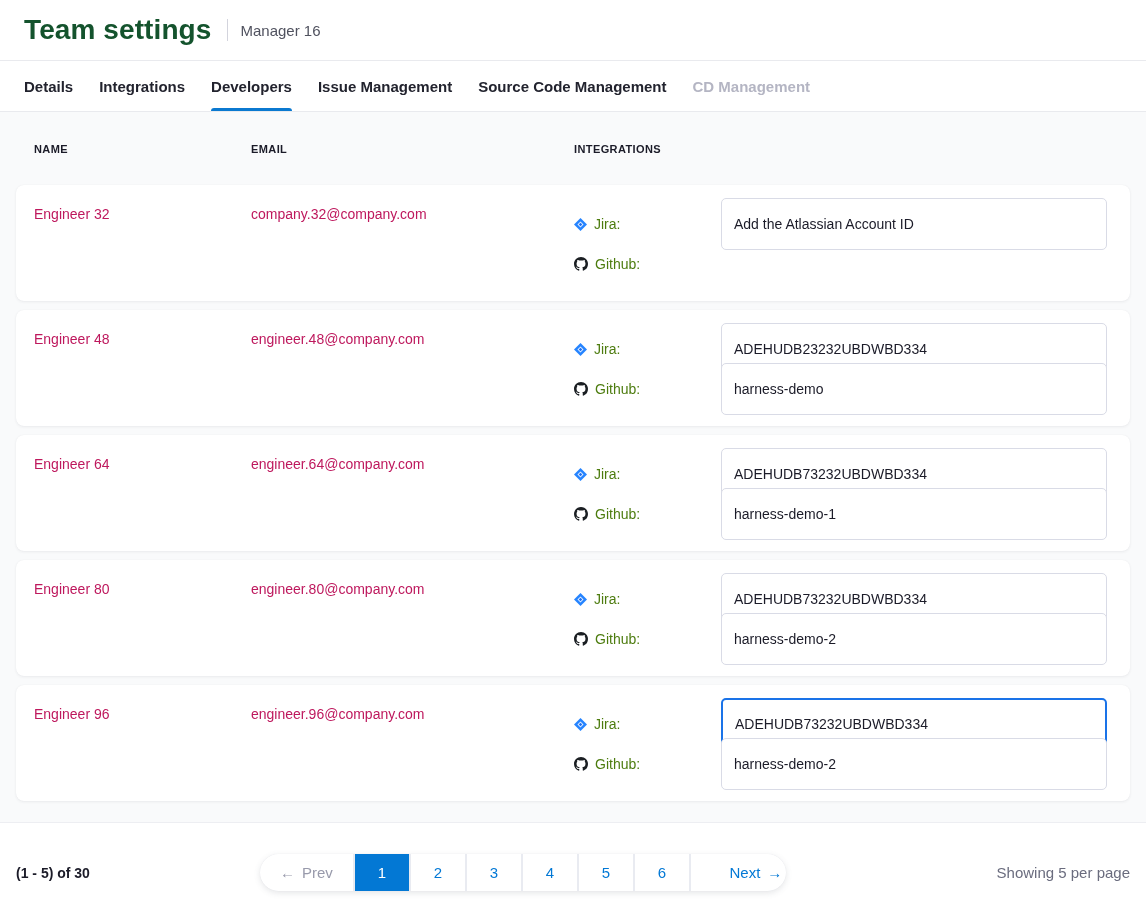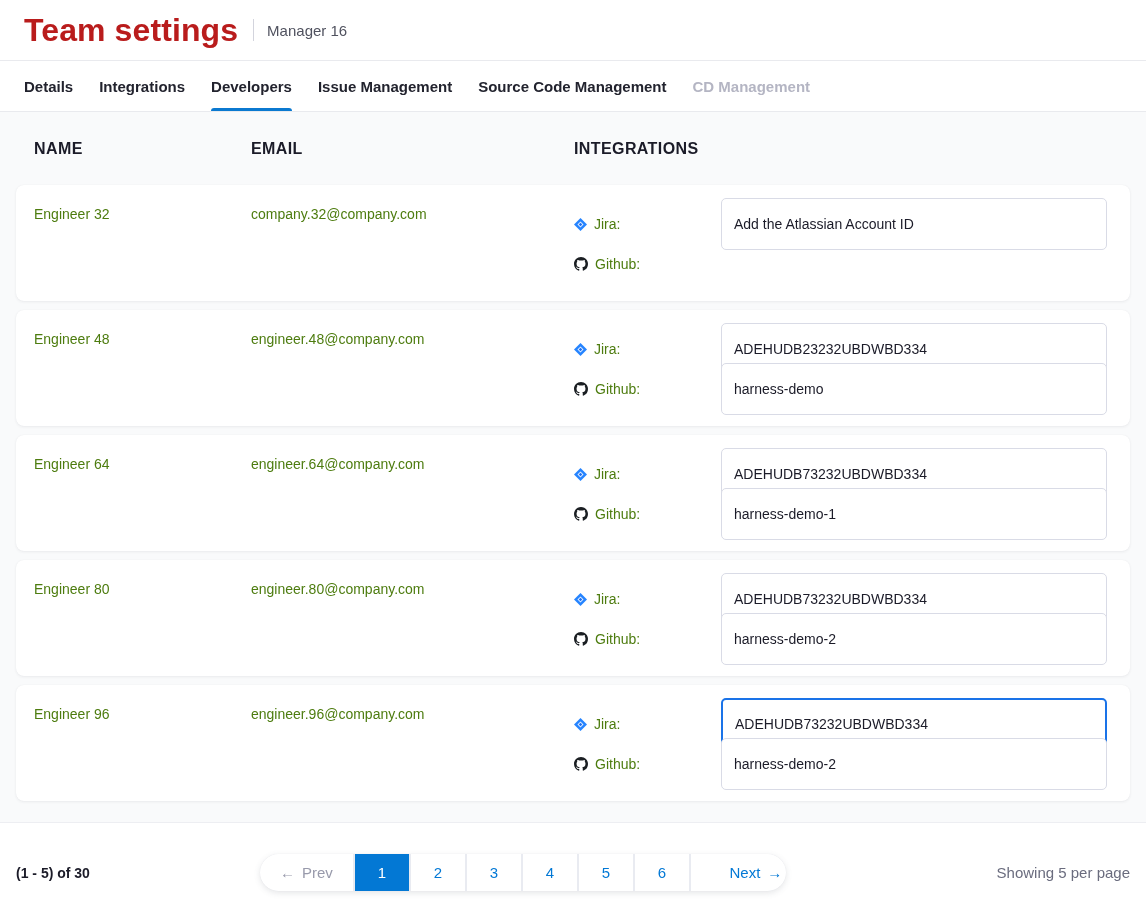--- a/index.html
+++ b/index.html
@@ -2,43 +2,43 @@
 <html><head>
 <meta charset="utf-8">
 <style>
   * { margin:0; padding:0; box-sizing:border-box; }
   html,body { width:1146px; height:902px; background:#ffffff;
     font-family:"Liberation Sans", sans-serif; color:#1b1b28; }
 
   
   .page-header { height:61px; display:flex; align-items:center; padding:0 24px;
     border-bottom:1px solid #e9eaee; background:#fff; }
-  .page-title { font-size:32px; font-weight:700; color:#b91c1c; letter-spacing:.1px; }
+  .page-title { font-size:28px; font-weight:700; color:#14532d; letter-spacing:.1px; }
   .title-sep { width:1px; height:22px; background:#d3d4dd; margin:0 13px 0 15px; }
   .page-subtitle { font-size:15px; color:#50525f; }
 
   
   .tab-bar { height:51px; display:flex; align-items:stretch; gap:26px; padding:0 24px;
     border-bottom:1px solid #e9eaee; background:#fff; }
   .tab { display:flex; align-items:center; position:relative; font-size:15px;
     font-weight:600; color:#22232e; cursor:pointer; white-space:nowrap; }
   .tab.active::after { content:""; position:absolute; left:0; right:0; bottom:0;
     height:3px; background:#0b79d0; border-radius:3px 3px 0 0; }
   .tab.disabled { color:#b4b5c3; cursor:default; }
 
   
   .content { background:#f9fafb; border-bottom:1px solid #edeef2; padding-bottom:12px; }
   .thead { height:73px; margin:0 16px; padding-left:18px; display:grid;
     grid-template-columns:217px 323px 1fr; align-items:center; }
-  .th { font-size:16px; font-weight:700; color:#1b1b28; letter-spacing:.4px; }
+  .th { font-size:11px; font-weight:700; color:#1b1b28; letter-spacing:.4px; }
 
   .row-card { margin:0 16px 9px; height:116px; background:#fff; border-radius:8px;
     box-shadow:0 1px 3px rgba(40,41,61,.07), 0 0 1px rgba(40,41,61,.06);
     display:grid; grid-template-columns:217px 323px 1fr; padding-left:18px; }
-  .cell-text { padding-top:21px; font-size:14px; color:#4d7c0f; }
+  .cell-text { padding-top:21px; font-size:14px; color:#be185d; }
   .integrations { display:grid; grid-template-columns:147px 386px; grid-auto-rows:34px;
     row-gap:6px; padding-top:22px; align-items:center; }
   .int-label { display:flex; align-items:center; gap:7px; font-size:14px; color:#4d7c0f; }
   .int-label svg { flex:0 0 auto; display:block; }
   .int-input { width:100%; height:52px; border:1px solid #d9dbe6; border-radius:5px;
     background:#fff; font-family:"Liberation Sans", sans-serif; font-size:14px;
     color:#1b1b28; padding:0 12px; outline:none; }
   .int-input.focused { border:2px solid #1a73e8; caret-color:#1b1b28; }
 
   

